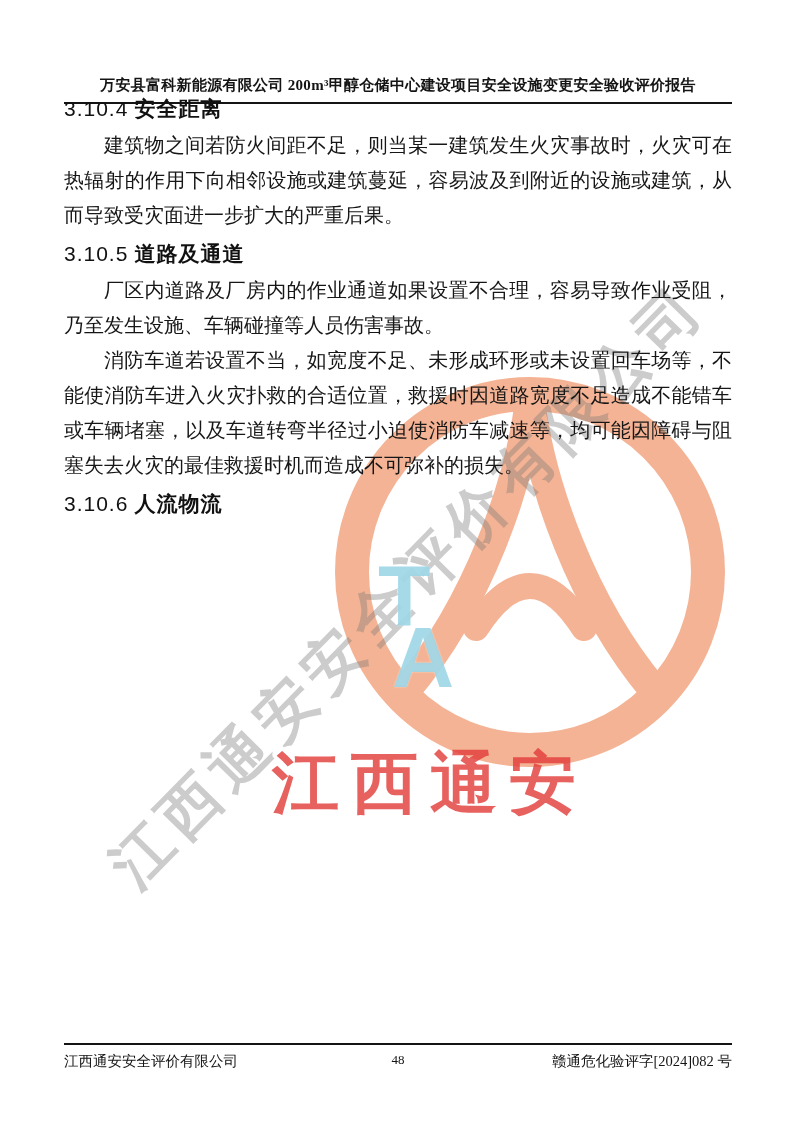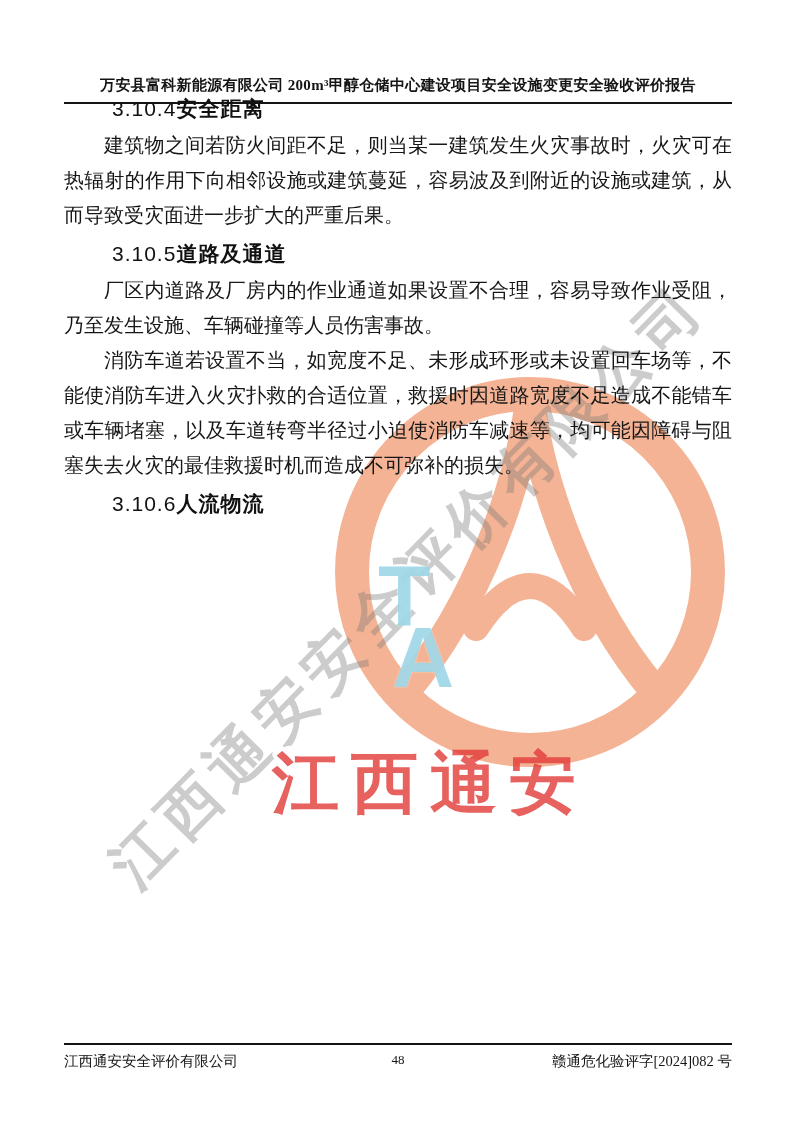--- a/index.html
+++ b/index.html
@@ -86,22 +86,22 @@
   .body-para.indent { text-indent: 2em; }
   .doc-body .first { margin-top: 17px; }
 
   .sec-heading {
     margin: 3px 0 2px 0;
     font-family: "Liberation Sans", sans-serif;
     font-size: 21px;
     line-height: 35px;
     color: #111;
   }
-  .sec-heading .sec-num { font-weight: 400; letter-spacing: 1px; margin-left: 48px; }
-  .sec-heading .sec-title { font-weight: 700; letter-spacing: 1px; }
+  .sec-heading .sec-num { font-weight: 400; letter-spacing: 1px; }
+  .sec-heading .sec-title { font-weight: 700; margin-left: 6px; letter-spacing: 1px; }
 
   .doc-footer {
     position: absolute; left: 64px; right: 62px; top: 1043px;
     border-top: 2px solid #141414;
     padding-top: 7px;
     display: flex; align-items: baseline; justify-content: space-between;
     font-size: 14.5px;
     color: #141414;
   }
   .doc-footer .page-num {

